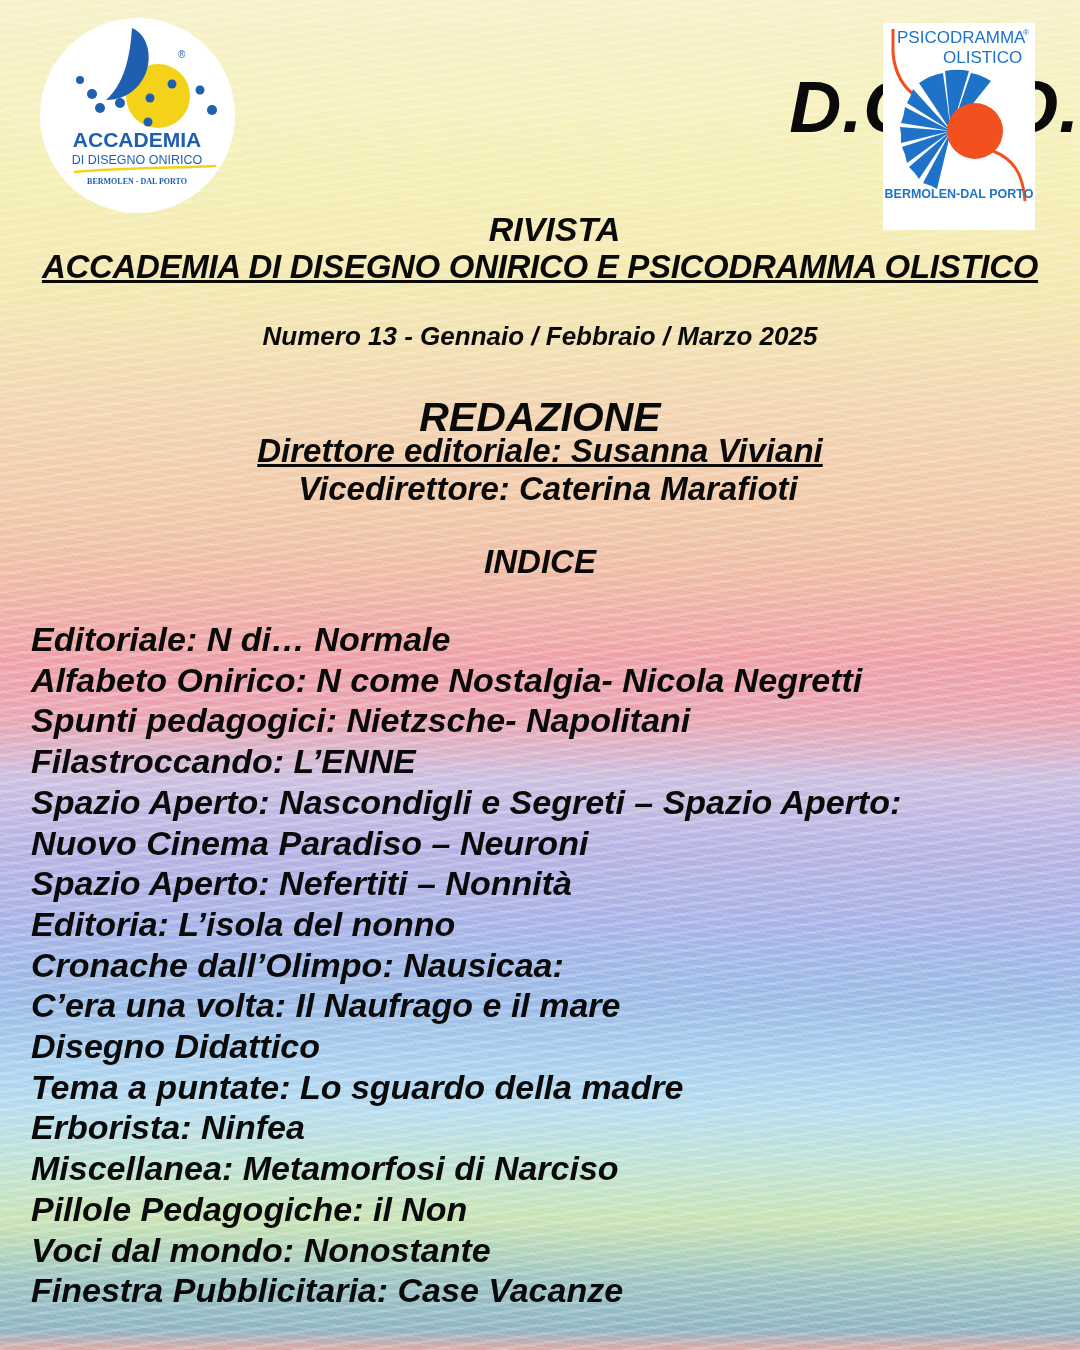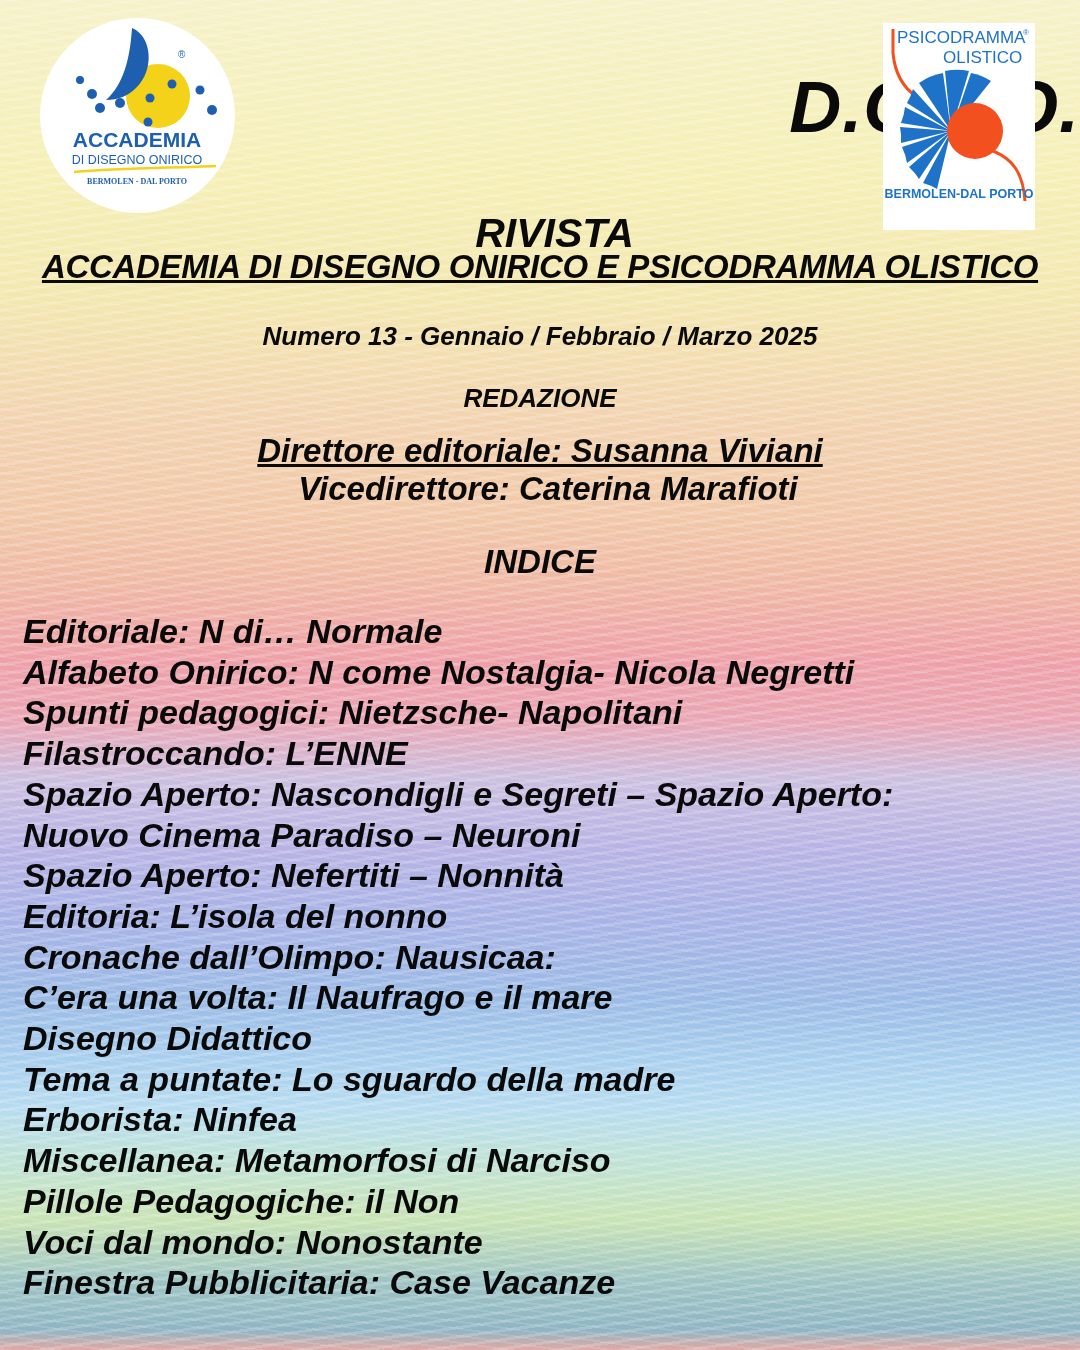--- a/index.html
+++ b/index.html
@@ -48,29 +48,29 @@
     position: absolute; left: 883px; top: 23px; width: 152px; height: 207px;
     background: #ffffff;
   }
 
   .title {
     position: absolute; left: 12px; right: 0; top: 66px; text-align: right;
     font-size: 72px; font-weight: bold; font-style: italic; letter-spacing: 1px;
   }
   .center { position: absolute; left: 0; right: 0; text-align: center;
     font-weight: bold; font-style: italic; }
-  .rivista { top: 210px; font-size: 41px; margin-left: 29px; }
+  .rivista { top: 210px; font-size: 34px; margin-left: 29px; }
   .rivista-sub { top: 248px; font-size: 33px; letter-spacing: -0.3px; text-decoration: underline; }
   .numero { top: 321px; font-size: 26px; }
-  .redazione { top: 383px; font-size: 26px; }
+  .redazione { top: 394px; font-size: 41px; }
   .direttore { top: 432px; font-size: 33px; text-decoration: underline; }
   .vice { top: 470px; font-size: 33px; padding-left: 16px; }
   .indice { top: 543px; font-size: 33px; }
 
-  .toc { position: absolute; left: 19px; top: 607px; margin: 4px; padding: 0; list-style: none; }
+  .toc { position: absolute; left: 19px; top: 607px; margin: 12px; padding: 0; list-style: none; }
   .toc li {
     font-size: 34px; font-weight: bold; font-style: italic;
     line-height: 40.7px; white-space: nowrap;
   }
 </style>
 </head>
 <body>
 
 <div class="bg"></div>
 

